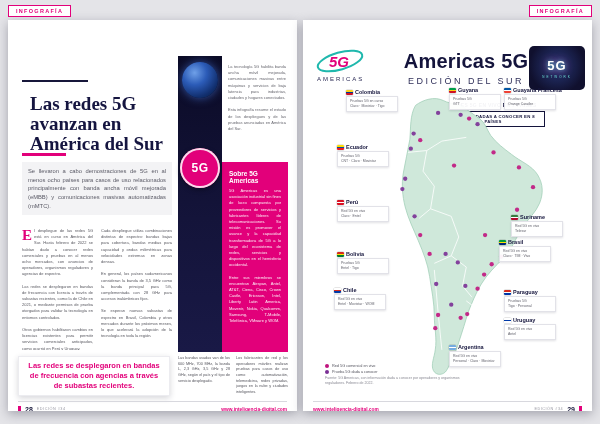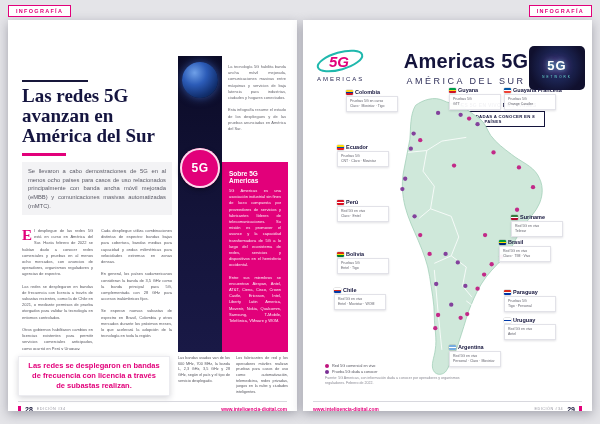--- a/index.html
+++ b/index.html
@@ -133,21 +133,21 @@
   .source{font-size:3.6px;line-height:1.4;color:#8a8a94;margin-top:2px;width:152px;}
 </style>
 </head>
 <body>
 
 <div class="tag left">INFOGRAFÍA</div>
 <div class="tag right">INFOGRAFÍA</div>
 
 <div class="page page-left">
   <div class="kicker-rule"></div>
-  <h1 class="headline" style="margin:0;position:absolute;">Las redes 5G avanzan en América del Sur</h1>
+  <h1 class="headline" style="margin:8px;position:absolute;">Las redes 5G avanzan en América del Sur</h1>
   <div class="headline-accent"></div>
 
   <div class="standfirst">Se llevaron a cabo demostraciones de 5G en al menos ocho países para casos de uso relacionados principalmente con banda ancha móvil mejorada (eMBB) y comunicaciones masivas automatizadas (mMTC).</div>
 
   <div class="bodycol col1">
     <span class="dropcap">E</span><span class="preline">l despliegue de las redes 5G está en curso en América del Sur. Hasta febrero de 2022 se habían dado a conocer redes comerciales y pruebas en al menos ocho mercados, con anuncios de operadores, organismos reguladores y agencias de espectro.
 
 Las redes se desplegaron en bandas de frecuencia con licencia a través de subastas recientes, como la de Chile en 2021, o mediante permisos de prueba otorgados para validar la tecnología en entornos controlados.
 
 Otros gobiernos habilitaron cambios en licencias existentes para permitir servicios comerciales anticipados, como ocurrió en Perú y Uruguay.</span>
@@ -168,21 +168,21 @@
 Esta infografía resume el estado de los despliegues y de las pruebas anunciadas en América del Sur.</div>
 
   <div class="pink-box">
     <div class="about-title">Sobre 5G Americas</div>
     <div class="about-body preline">5G Americas es una asociación industrial sin fines de lucro compuesta por proveedores de servicios y fabricantes líderes de telecomunicaciones. Su misión es promover el avance y la capacidad transformadora de 5G a lo largo del ecosistema de redes, servicios y dispositivos en el hemisferio occidental.
 
 Entre sus miembros se encuentran Airspan, Antel, AT&amp;T, Ciena, Cisco, Crown Castle, Ericsson, Intel, Liberty Latin America, Mavenir, Nokia, Qualcomm, Samsung, T-Mobile, Telefónica, VMware y WOM.</div>
   </div>
 
   <div class="quote-card">
-    <div class="quote-text">Las redes se desplegaron en bandas de frecuencia con licencia a través de subastas realizan.</div>
+    <div class="quote-text">Las redes se desplegaron en bandas de frecuencia con agencias a través de subastas recientes.</div>
   </div>
   <div class="bottomcol bcol1 preline">Las bandas usadas van de los 600 MHz, 700 MHz, la banda L, 2,3 GHz, 3,5 GHz y 28 GHz, según el país y el tipo de servicio desplegado.</div>
   <div class="bottomcol bcol2 preline">Los fabricantes de red y los operadores móviles realizan pruebas para casos de uso como automatización, telemedicina, redes privadas, juegos en la nube y ciudades inteligentes.</div>
 
   <div class="footer-rule"></div>
   <div class="footer">
     <span class="pg-accent"></span>
     <span class="pg-num">28</span>
     <span class="issue">EDICIÓN #34</span>
     <span class="spacer"></span>
@@ -195,21 +195,21 @@
   <div class="logo">
     <svg width="66" height="38" viewBox="0 0 66 38">
       <ellipse cx="27" cy="13" rx="23" ry="8.5" fill="none" stroke="#1fb8ad" stroke-width="2" transform="rotate(-16 27 13)"></ellipse>
       <text x="16" y="19" font-family="Liberation Sans, sans-serif" font-size="15" font-weight="bold" font-style="italic" fill="#e2007a">5G</text>
       <text x="4" y="33" font-family="Liberation Sans, sans-serif" font-size="6" letter-spacing="2" fill="#2a2a55">AMERICAS</text>
     </svg>
   </div>
 
   <div class="title-block">
     <div class="big-title">Americas 5G</div>
-    <div class="sub-title">AMÉRICA DEL SUR</div>
+    <div class="sub-title">EDICIÓN DEL SUR</div>
   </div>
 
   <div class="hero">
     <div class="hero-5g">5G</div>
     <div class="hero-cap">NETWORK</div>
   </div>
 
   <div class="badges">
     <div class="badge-line1">REDES 5G EN VIVO EN 7 PAÍSES</div>
     <div class="badge-line2">PRUEBAS DADAS A CONOCER EN 8 PAÍSES</div>

